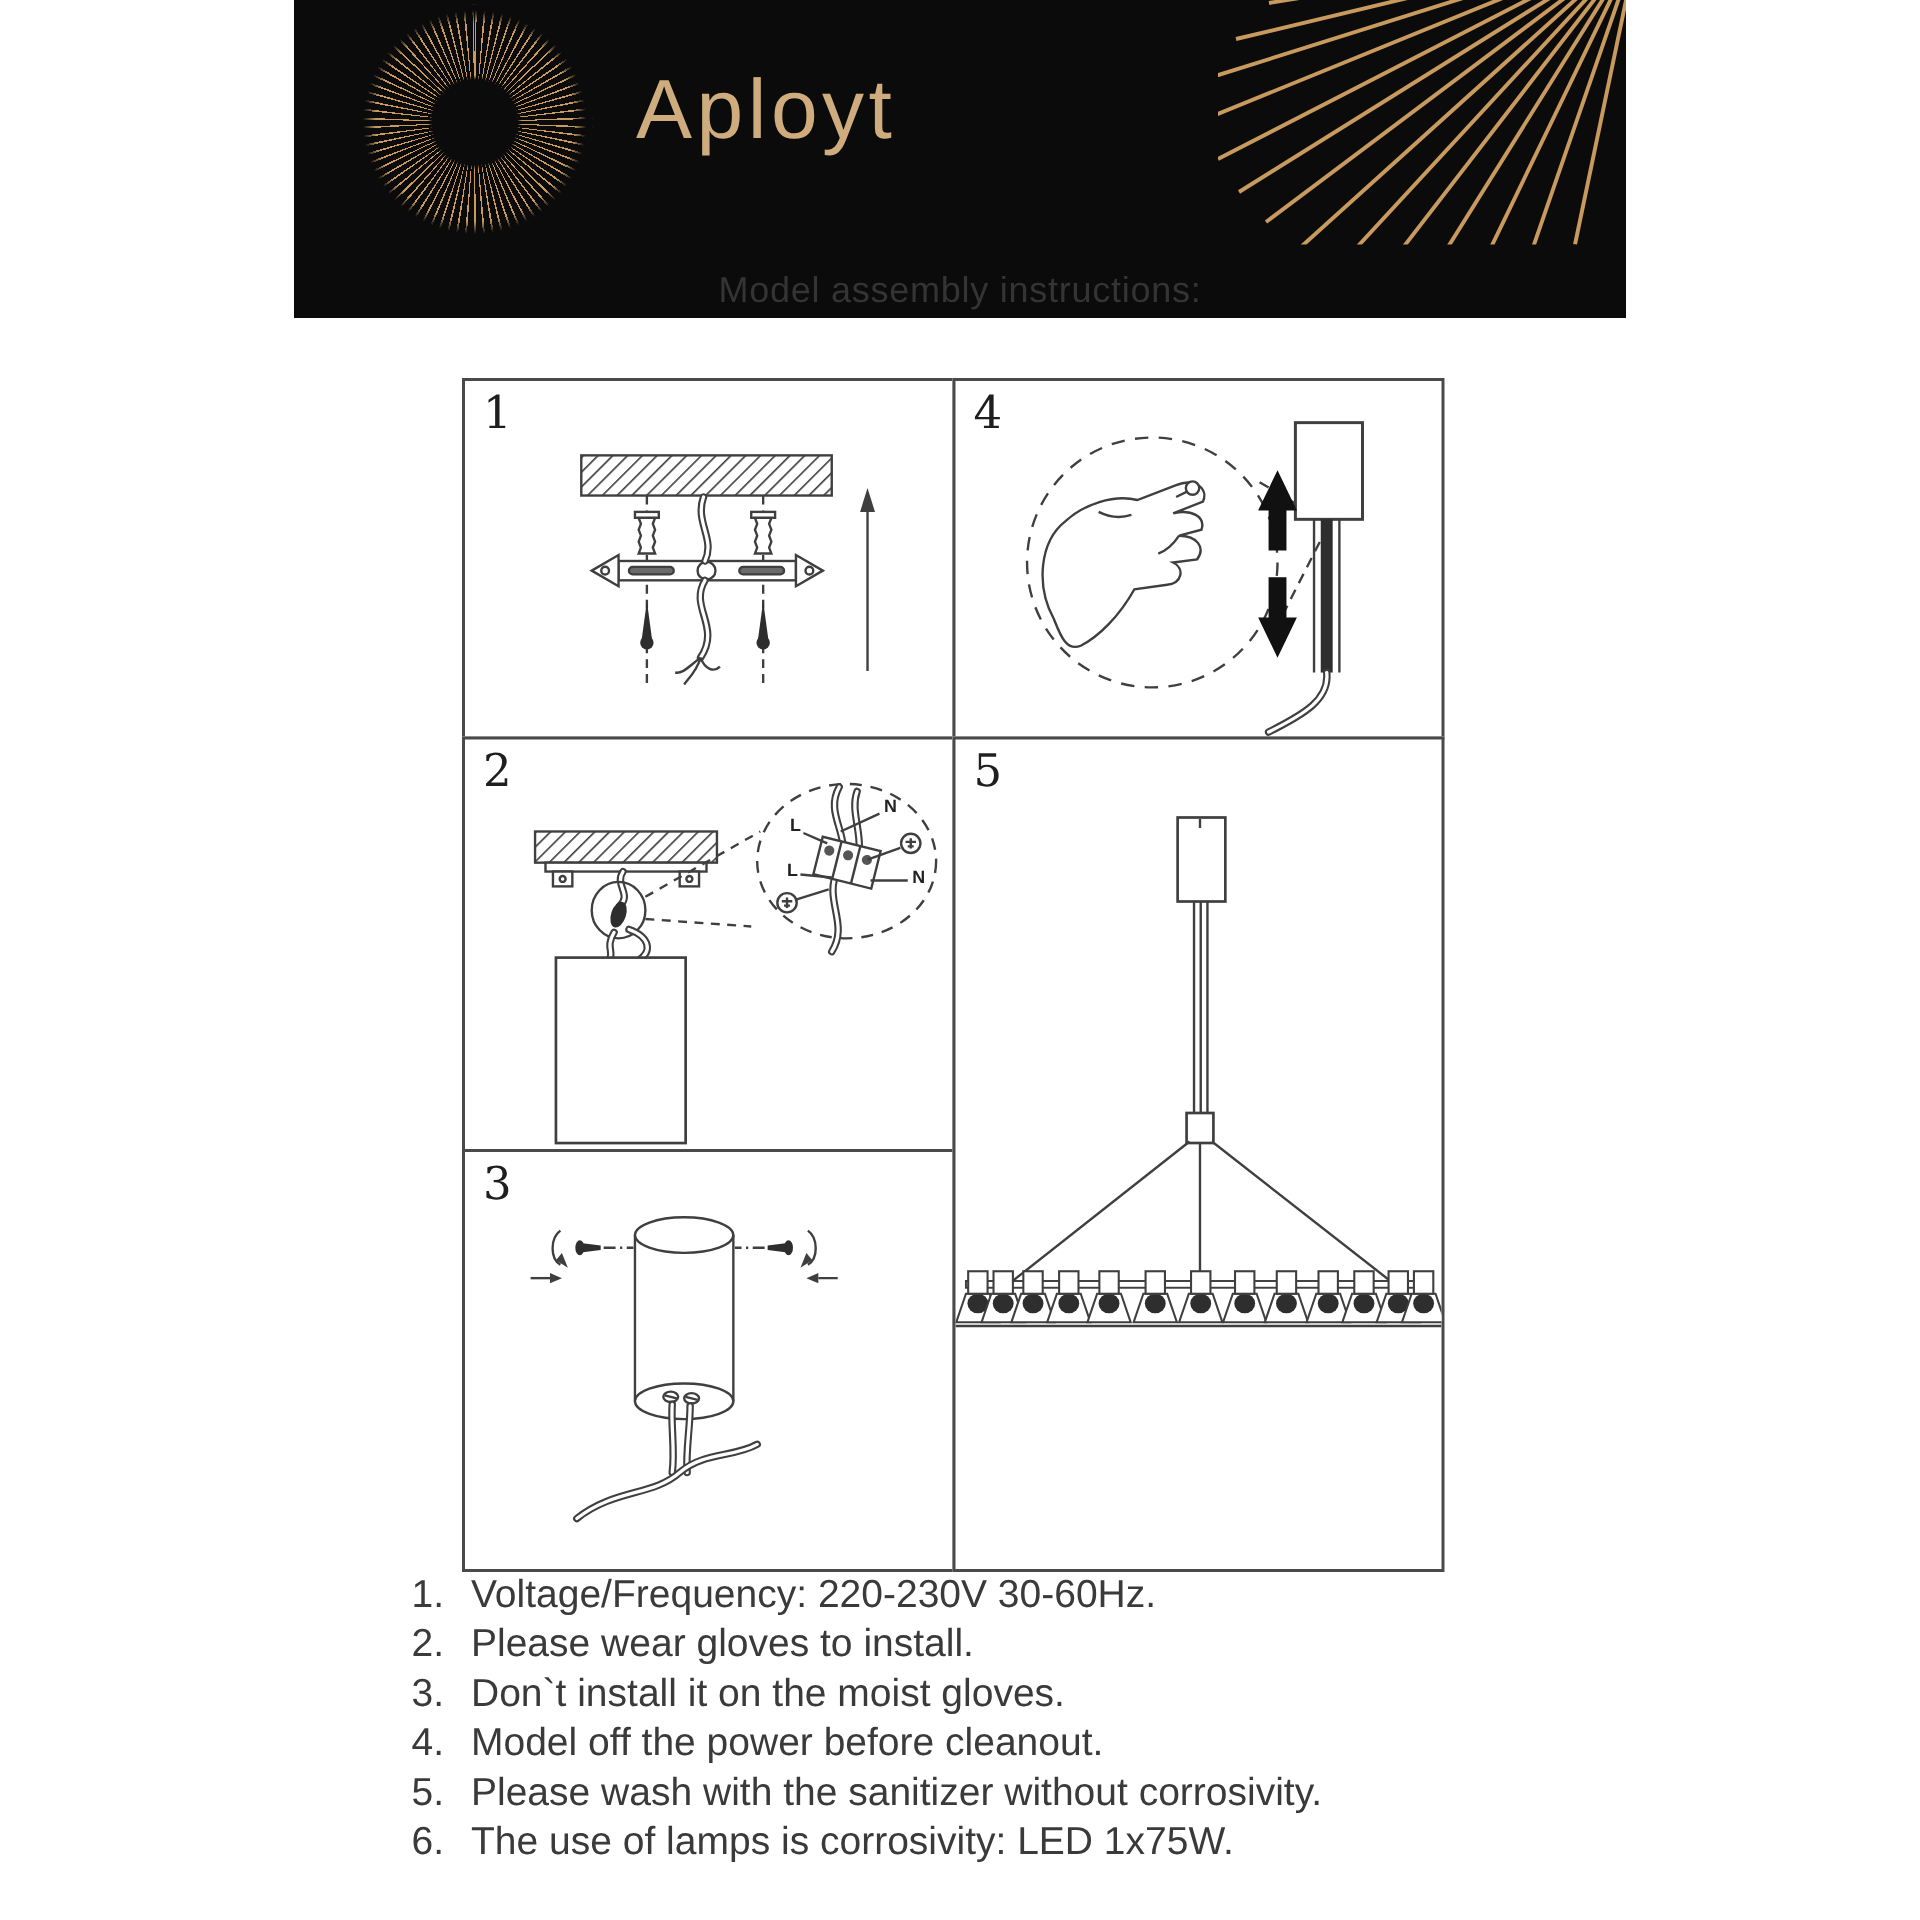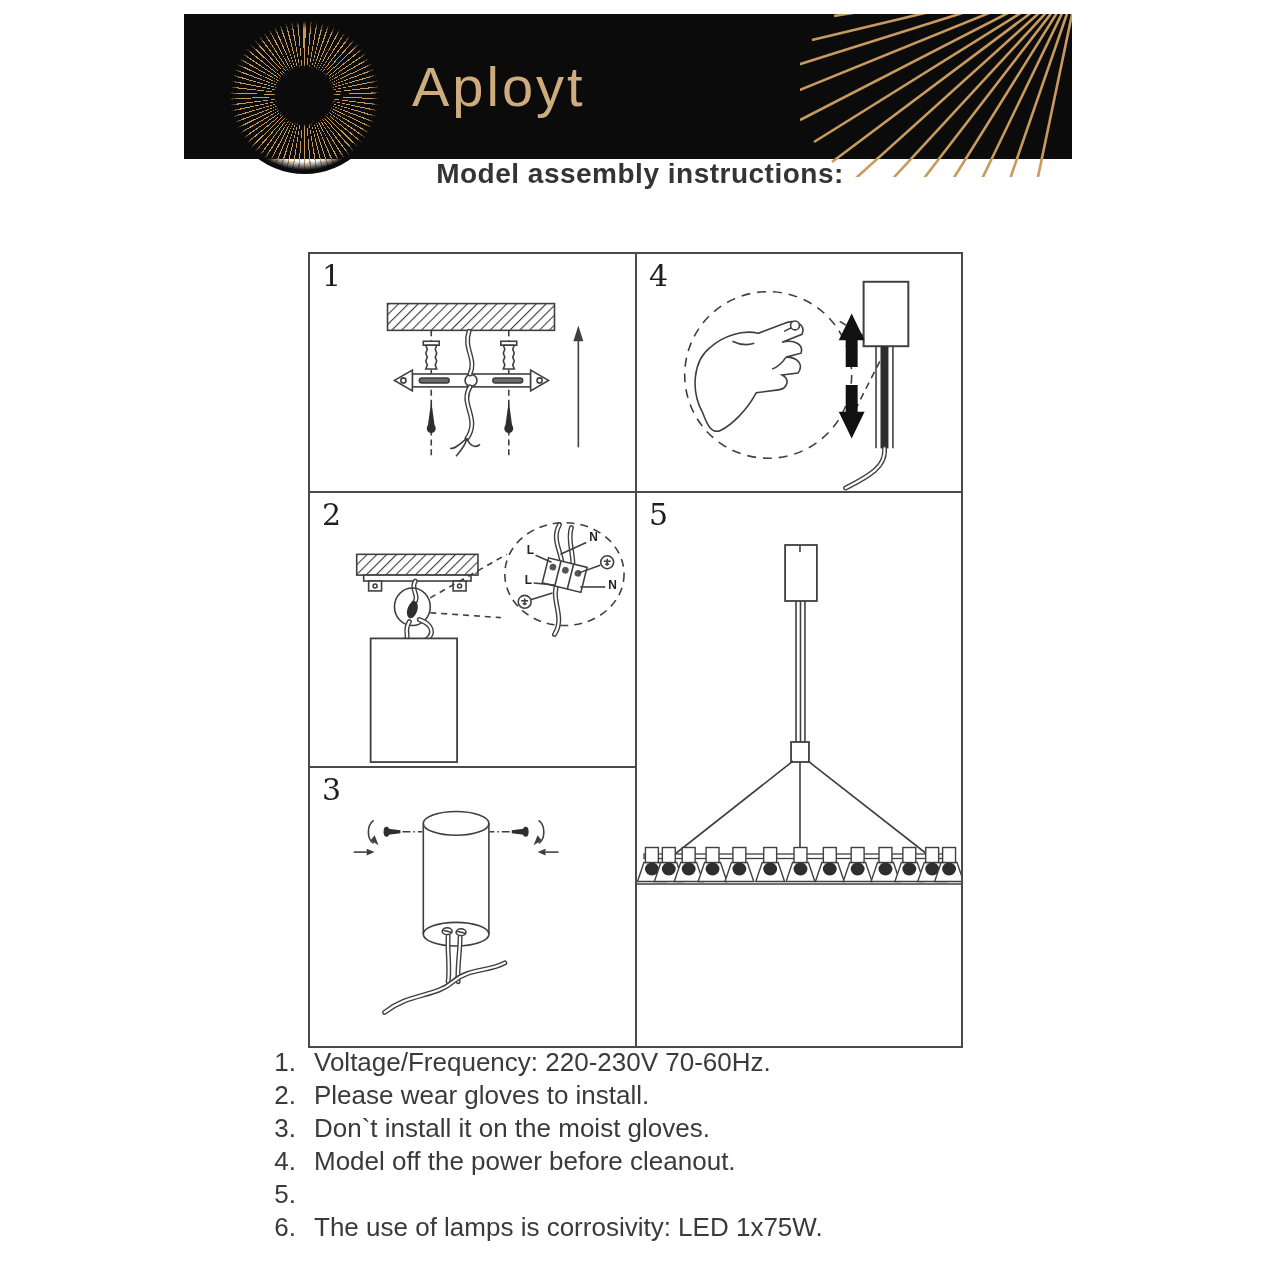--- a/index.html
+++ b/index.html
@@ -1,31 +1,31 @@
 <!DOCTYPE html>
 <html><head>
 <meta charset="utf-8">
 <style>
   html,body{margin:0;padding:0;}
   body{width:1280px;height:1280px;background:#fff;position:relative;
        font-family:"Liberation Sans",sans-serif;overflow:hidden;}
 
   
-  .banner{position:absolute;left:184px;top:0;width:888px;height:145px;background:#0b0b0b;margin-top:14px;}
+  .banner{position:absolute;left:196px;top:0;width:888px;height:212px;background:#0b0b0b;}
   .starburst{position:absolute;left:42px;top:3px;width:157px;height:157px;border-radius:50%;
     background:
       radial-gradient(circle closest-side,#0b0b0b 0 36%,rgba(11,11,11,0) 40% 84%,#0b0b0b 95% 100%),
       repeating-conic-gradient(#c89a5e 0 1deg,rgba(0,0,0,0) 1deg 4.6deg);}
   .brand{position:absolute;left:228px;top:40px;font-size:56px;letter-spacing:3px;
          color:#cfac7d;font-weight:400;}
   .rays{position:absolute;right:0;top:0;width:272px;height:163px;}
 
   
-  .titleblock{position:absolute;left:0;top:156px;width:1280px;text-align:center;
-              color:#343434;font-size:28px;line-height:36px;letter-spacing:.5px;font-weight:bold;}
+  .titleblock{position:absolute;left:0;top:176px;width:1280px;text-align:center;
+              color:#343434;font-size:24px;line-height:36px;letter-spacing:.5px;}
 
   
   .panel{position:absolute;background:#fff;border:2px solid #4a4a4a;box-sizing:border-box;}
   .p1{left:308px;top:252px;width:329px;height:241px;}
   .p2{left:308px;top:491px;width:329px;height:277px;}
   .p3{left:308px;top:766px;width:329px;height:282px;}
   .p4{left:635px;top:252px;width:328px;height:241px;}
   .p5{left:635px;top:491px;width:328px;height:557px;}
   .pnum{position:absolute;left:12px;top:4px;font-family:"DejaVu Serif",serif;
         font-size:30px;color:#1e1e1e;z-index:2;}
@@ -306,34 +306,35 @@
       <use href="#lamp" x="274"></use>
       <use href="#lamp" x="297"></use>
     <use href="#lamp" x="314"></use>
     <line class="ln" x1="0" y1="391" x2="326" y2="391" stroke-width="1.3"></line>
   </svg>
 </div>
 
 <div class="list">
   <div class="row">
       <span class="n">1.</span>
-      <span>Voltage/Frequency: 220-230V 70-60Hz.</span>
+      <span>Voltage/Frequency: 220-230V 30-60Hz.</span>
     </div>
   <div class="row">
       <span class="n">2.</span>
       <span>Please wear gloves to install.</span>
     </div>
   <div class="row">
       <span class="n">3.</span>
       <span>Don`t install it on the moist gloves.</span>
     </div>
   <div class="row">
       <span class="n">4.</span>
       <span>Model off the power before cleanout.</span>
     </div>
   <div class="row">
       <span class="n">5.</span>
+      <span>Please wash with the sanitizer without corrosivity.</span>
     </div>
   <div class="row">
       <span class="n">6.</span>
       <span>The use of lamps is corrosivity: LED 1x75W.</span>
     </div>
 </div>
 
 </body></html>

